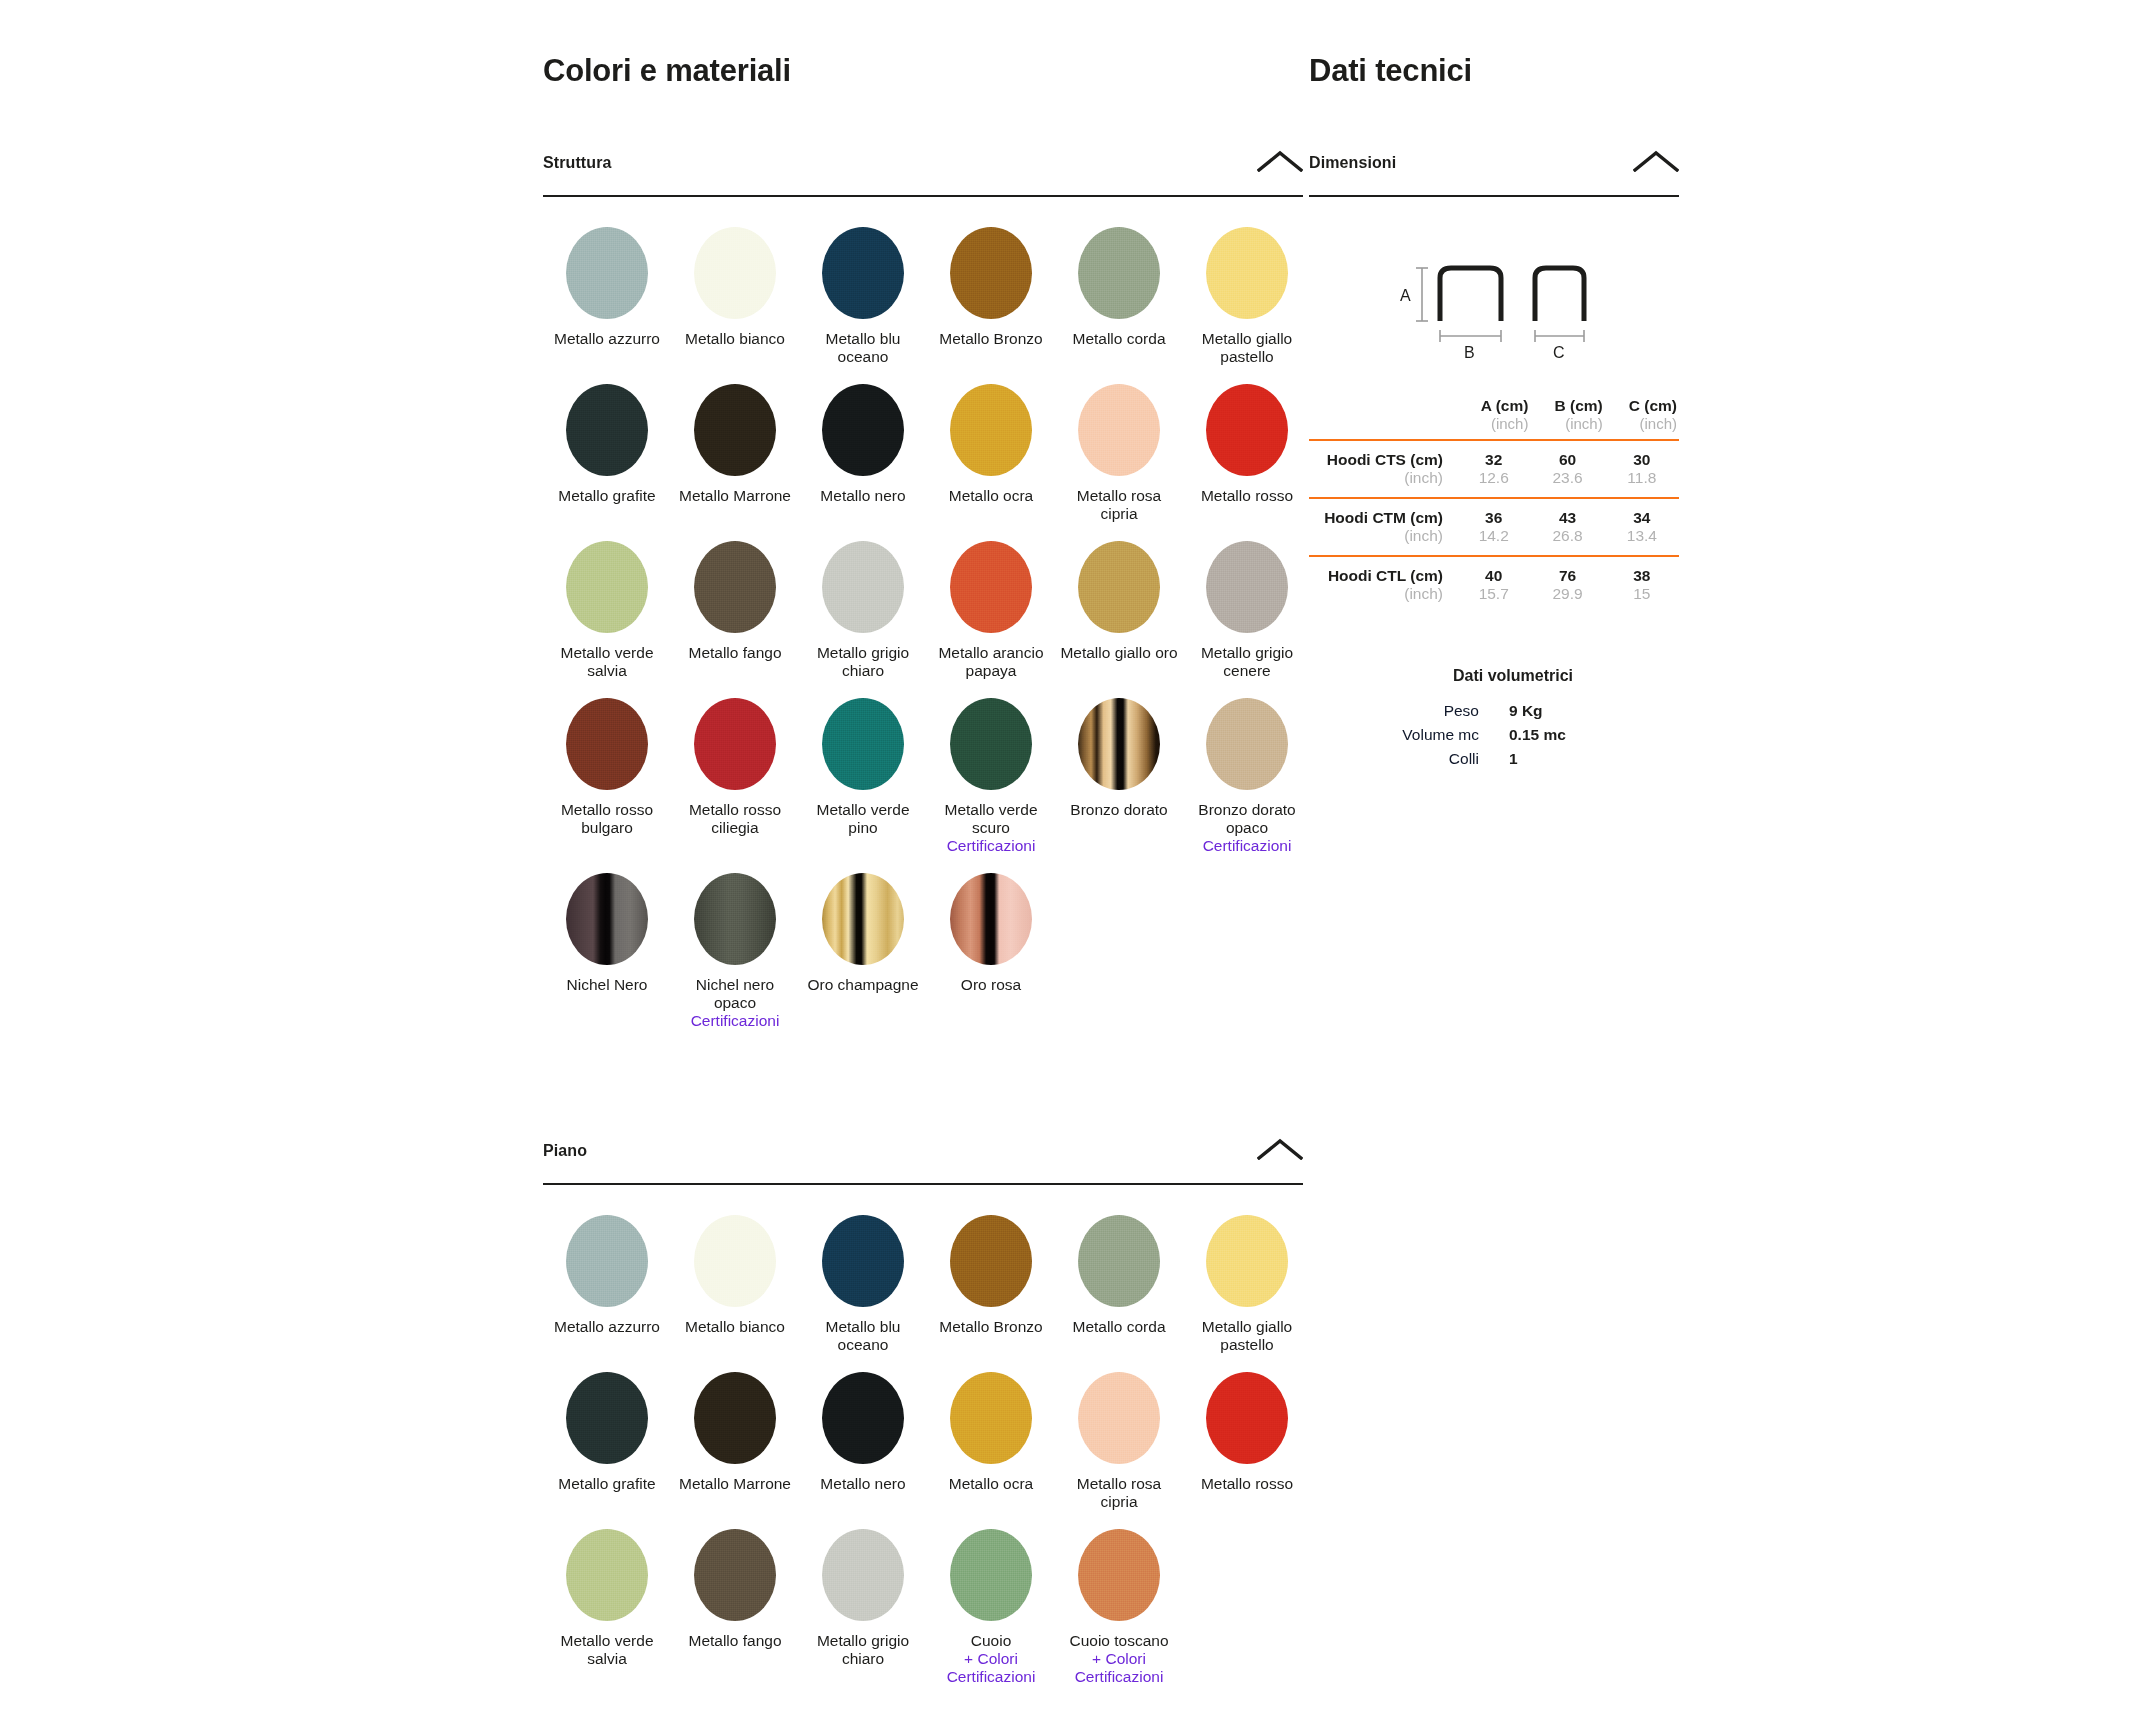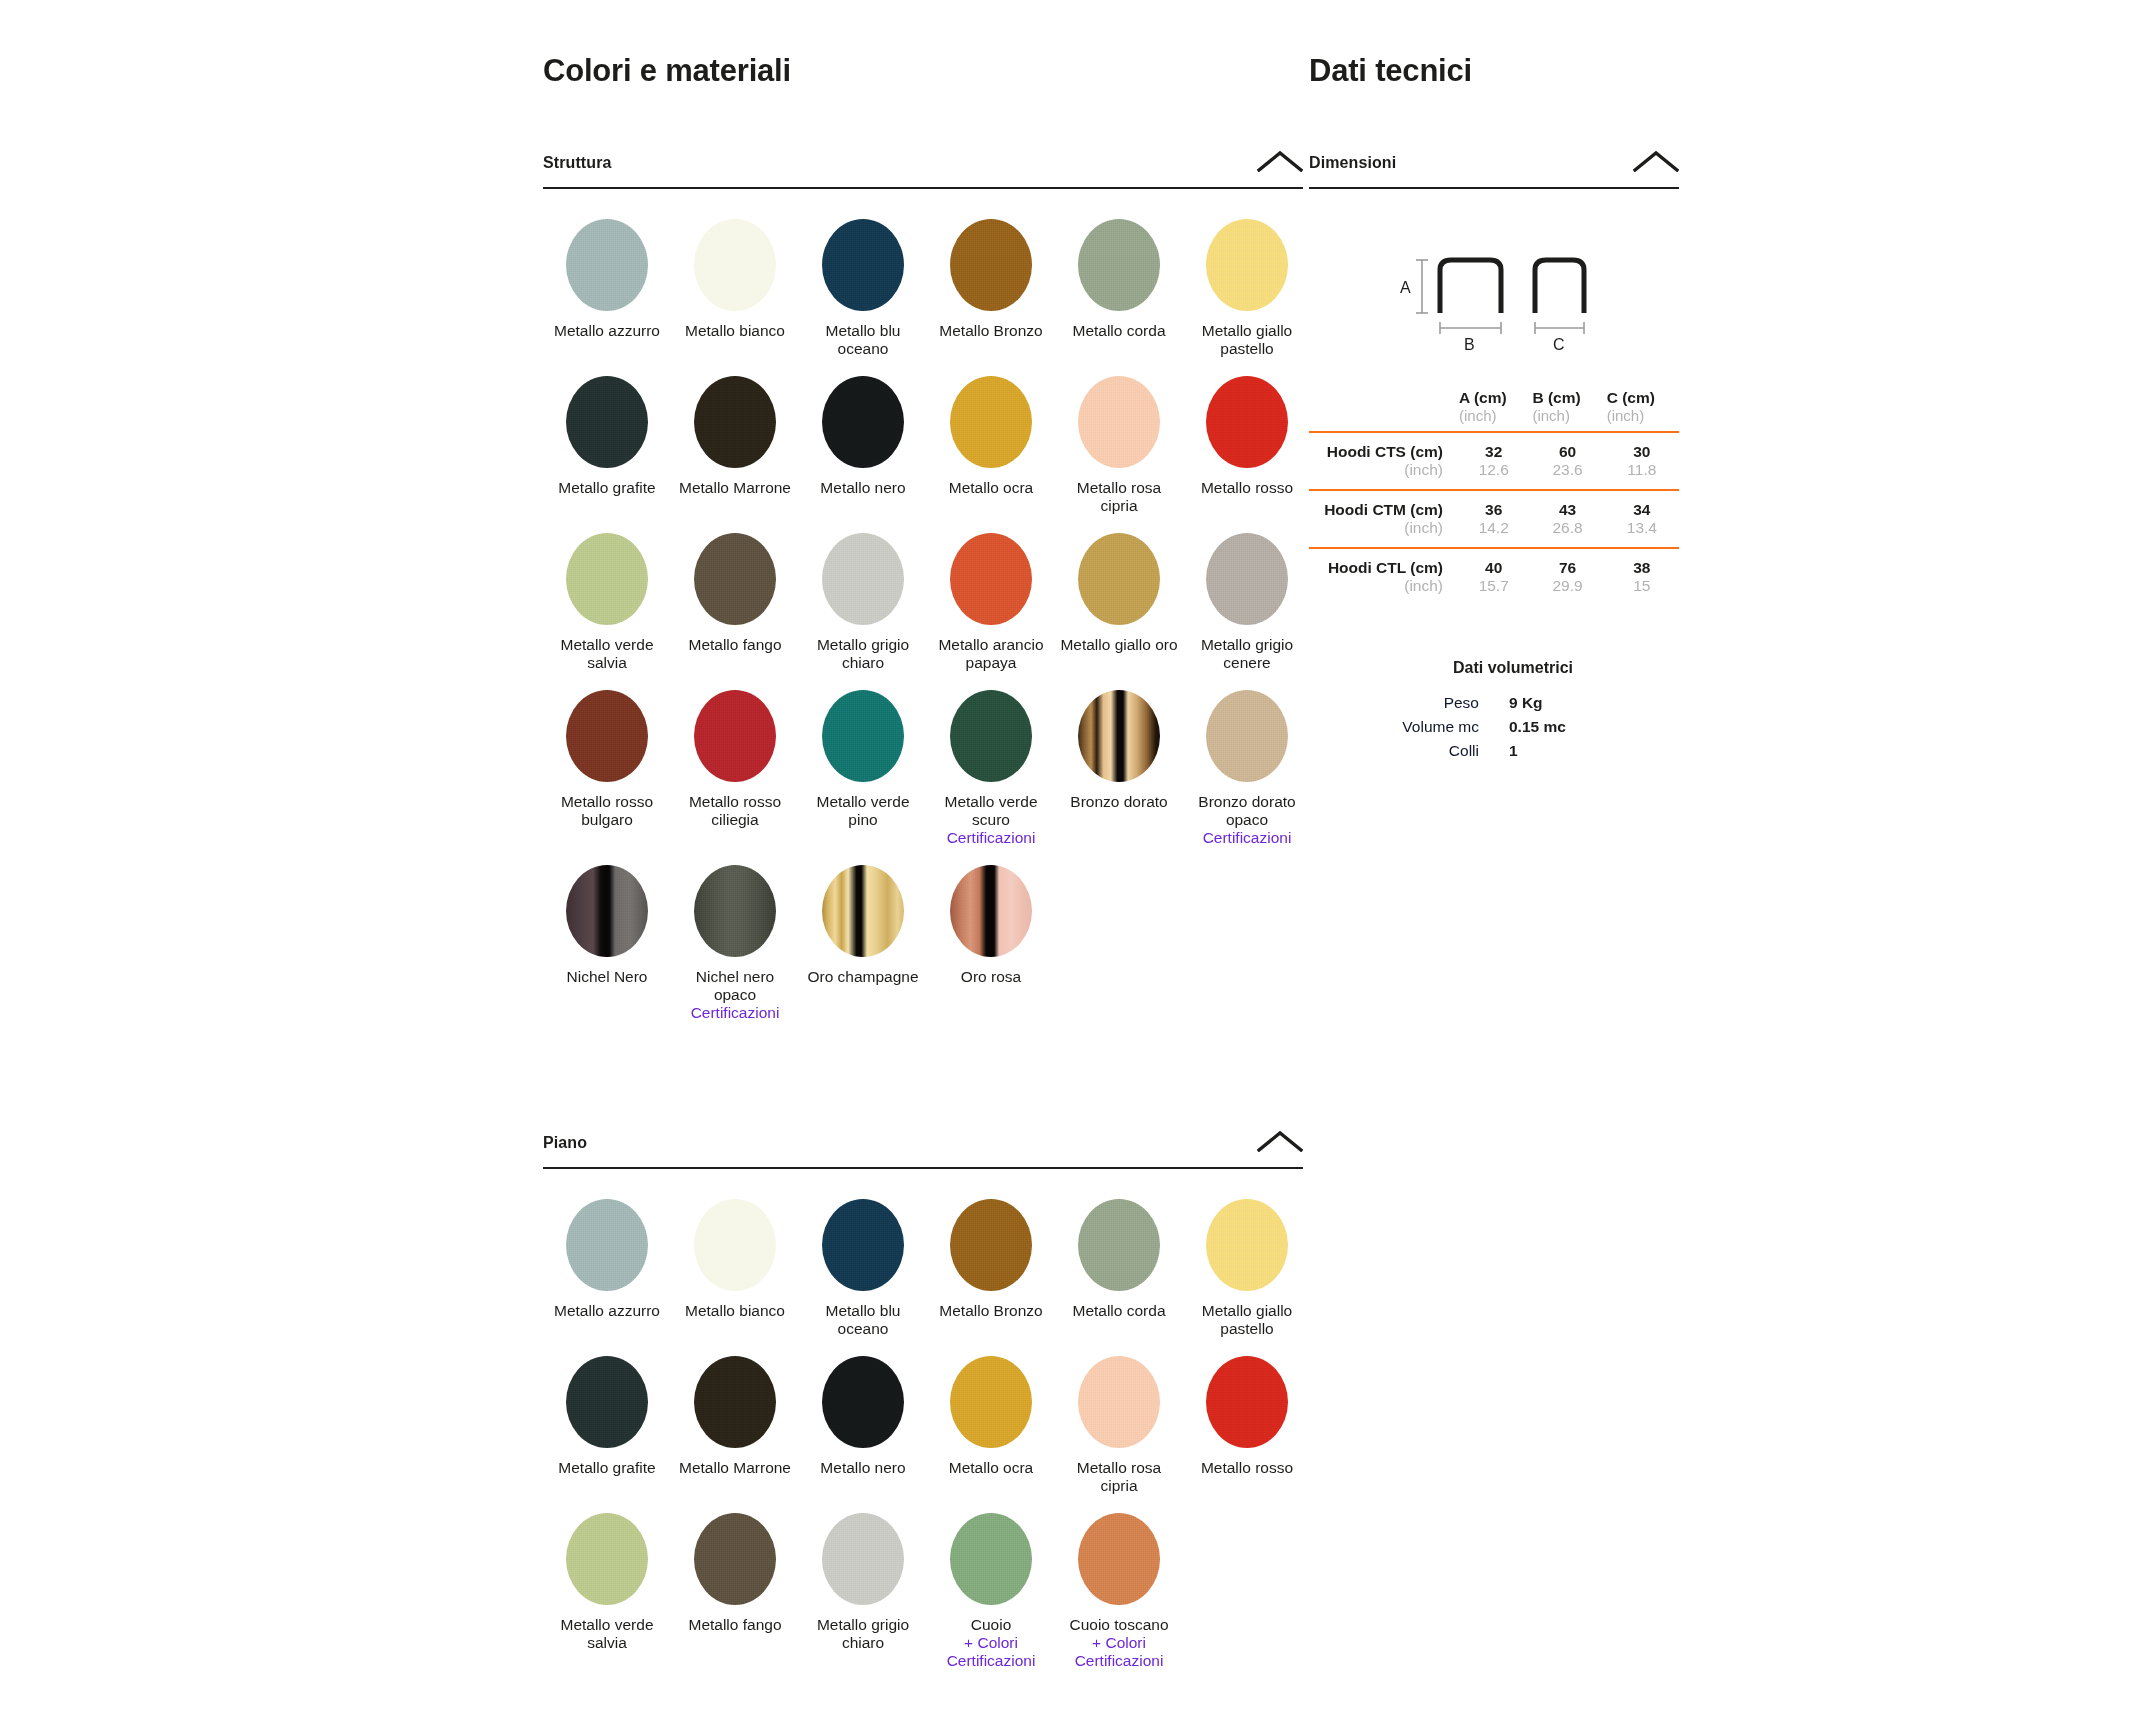--- a/index.html
+++ b/index.html
@@ -46,21 +46,21 @@
     color: #1d1d1b;
   }
 
   .accordion { margin: 0; }
 
   .accordion-head {
     display: flex;
     align-items: flex-end;
     justify-content: space-between;
     border-bottom: 2px solid #1d1d1b;
-    padding-bottom: 15px;
+    padding-bottom: 23px;
   }
   .accordion-head .acc-label {
     font-size: 16px;
     font-weight: 700;
     letter-spacing: 0.1px;
     color: #1d1d1b;
   }
   .chev {
     width: 46px;
     height: 22px;
@@ -128,21 +128,21 @@
   
   table.dim-table {
     width: 100%;
     border-collapse: collapse;
     margin-top: 30px;
     font-size: 15.5px;
   }
   table.dim-table th {
     font-weight: 700;
     font-size: 15.5px;
-    text-align: left;
+    text-align: right;
     padding: 0 2px 0 2px;
     color: #1d1d1b;
     white-space: nowrap;
   }
   table.dim-table th.blank { width: 148px; }
   table.dim-table th .unit-sub {
     display: block;
     font-weight: 400;
     color: #b2b2b2;
     font-size: 15px;

